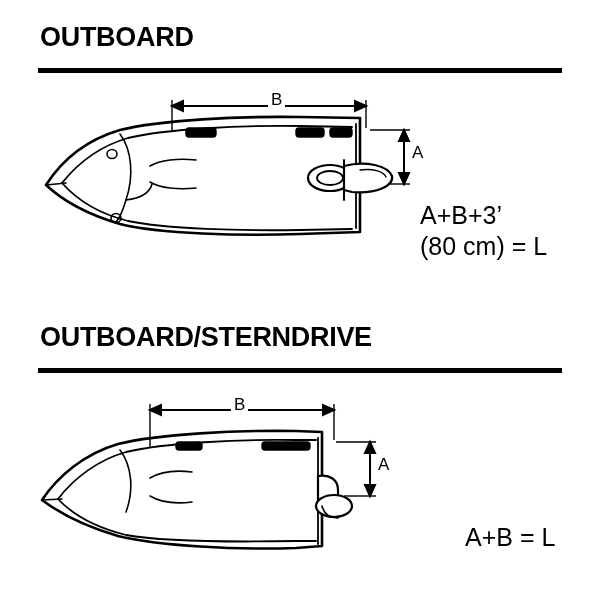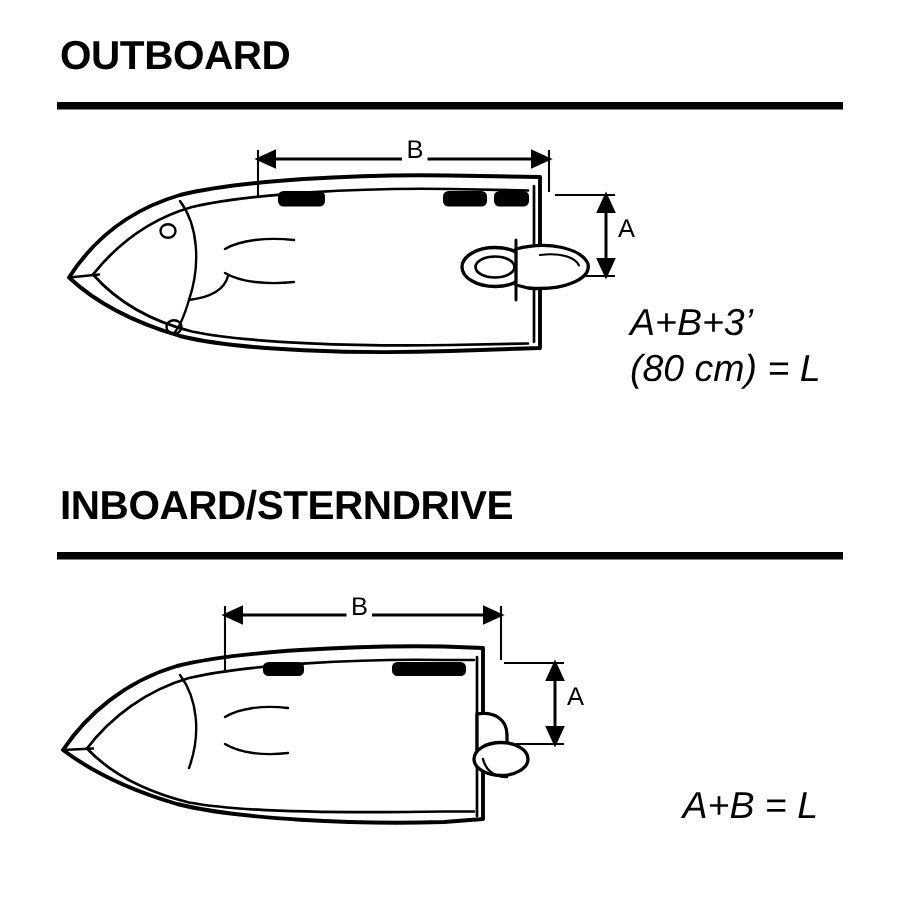--- a/index.html
+++ b/index.html
@@ -44,28 +44,27 @@
     top: 68px;
     width: 524px;
     height: 5px;
     background: #000000;
   }
   .formula {
     position: absolute;
     font-size: 25px;
     line-height: 31px;
     white-space: nowrap;
-    font-style: italic;
   }
   #formula-outboard {
     left: 420px;
     top: 200px;
   }
   #formula-inboard {
-    left: 455px;
+    left: 465px;
     top: 222px;
   }
   .drawing {
     position: absolute;
     left: 0;
     top: 0;
   }
   .dim-label {
     position: absolute;
     font-size: 17px;
@@ -153,21 +152,21 @@
     <div class="dim-label" style="left:409px; top:143px;">A</div>
 
     <div class="formula" id="formula-outboard">
       <div>A+B+3’</div>
       <div>(80 cm) = L</div>
     </div>
   </div>
 
   <div class="section" id="section-inboard">
 
-    <div class="section-title">INBOARD/STERNDRIVE</div>
+    <div class="section-title">OUTBOARD/STERNDRIVE</div>
 
     <div class="title-rule"></div>
 
     <svg class="drawing" width="600" height="300" viewBox="0 0 600 300">
       <g fill="none" stroke="#000000" stroke-width="2.2" stroke-linejoin="round" stroke-linecap="round">
 
         <path d="M42,200
                  C58,176 84,154 118,144
                  C158,134 238,130 296,131
                  L322,132

